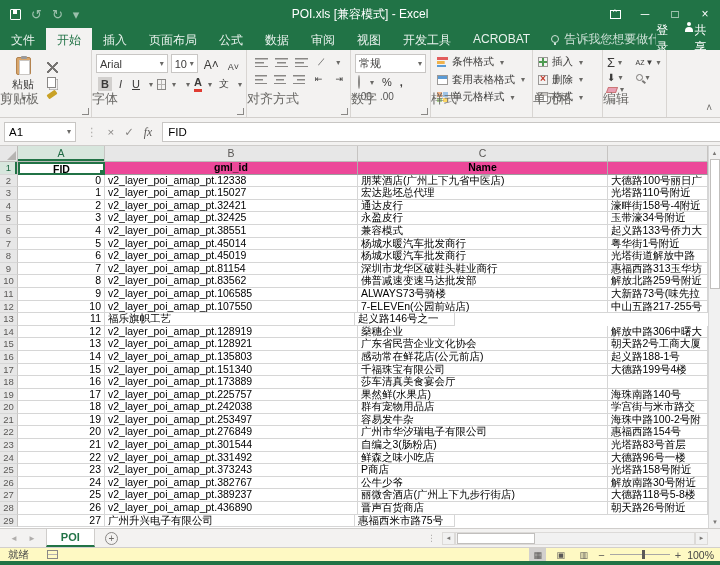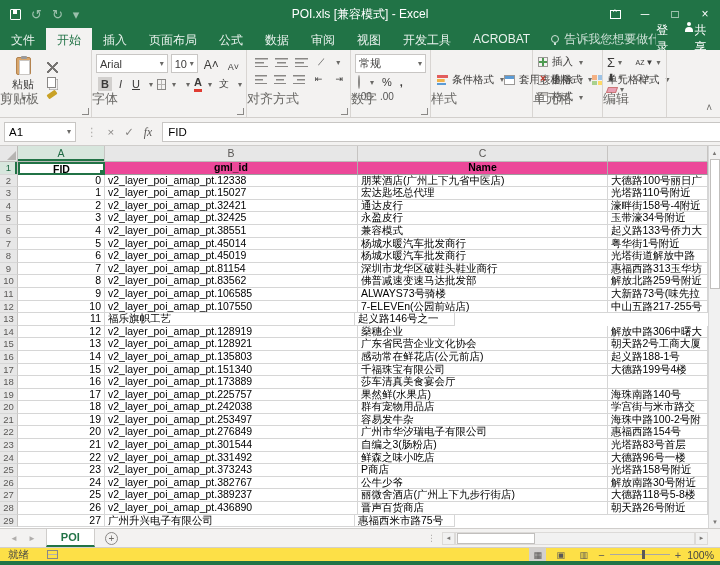--- a/index.html
+++ b/index.html
@@ -82,21 +82,21 @@
   .albars.c { background-position:0 0, 2px 4px, 0 8px; }
   .albars.r { background-position:0 0, 100% 4px, 0 8px; }
 
   
   .g-number { width:80px; display:flex; flex-direction:column; gap:3px; }
   .numrow { display:flex; gap:8px; align-items:center; padding-left:3px; font-size:11px; }
   .coin { width:10px; height:7px; border:1px solid #8a8886; border-radius:50%; background:#e8e6e4; }
   .dec { font-size:10px; color:#555; letter-spacing:0; }
 
   
-  .g-styles { width:102px; display:flex; flex-direction:row; justify-content:space-between; padding:5px 6px 13px; }
+  .g-styles { width:102px; display:flex; flex-direction:column; justify-content:space-between; padding:5px 6px 13px; }
   .stylerow { display:flex; align-items:center; gap:4px; white-space:nowrap; font-size:10.5px; }
   .cf-ic { width:11px; height:10px;
     background:linear-gradient(#e25d5d,#e25d5d) 0 0/100% 3px no-repeat,
                linear-gradient(#f0b24a,#f0b24a) 0 4px/70% 3px no-repeat,
                linear-gradient(#5b9bd5,#5b9bd5) 0 8px/85% 2px no-repeat; }
   .tbl-ic { width:11px; height:10px; border:1px solid #9a9896; background:linear-gradient(#5b9bd5 0 3px,#fff 3px); }
   .cs-ic { width:11px; height:10px;
     background:linear-gradient(#f4b183,#f4b183) 0 0/5px 5px no-repeat,
                linear-gradient(#9dc3e6,#9dc3e6) 6px 0/5px 5px no-repeat,
                linear-gradient(#a9d18e,#a9d18e) 0 6px/5px 4px no-repeat,
@@ -163,21 +163,21 @@
               border-bottom:2px solid #217346; }
   .addsheet { width:13px; height:13px; border:1px solid #8a8886; border-radius:50%; color:#6a6966;
               display:flex; align-items:center; justify-content:center; font-size:10px; margin:3px 0 0 10px; }
   .hscroll { margin-left:auto; display:flex; align-items:center; gap:0; padding-right:12px; }
   .hdrag { color:#b0aeac; font-size:9px; padding-right:6px; }
   .harrow { width:13px; height:13px; display:flex; align-items:center; justify-content:center; font-size:6px; color:#7a7876; background:#f1f1f1; border:1px solid #dcdad8; }
   .htrack { width:240px; height:13px; background:#f1f1f1; border:1px solid #dcdad8; position:relative; }
   .hthumb { position:absolute; left:1px; top:0; width:78px; height:11px; background:#fff; border:1px solid #c1bfbd; }
 
   
-  .statusbar { position:absolute; top:547px; left:0; width:720px; height:14px; background:#fde047;
+  .statusbar { position:absolute; top:547px; left:0; width:720px; height:14px; background:#fef9c3;
                border-top:1px solid #d2cfcc; display:flex; align-items:center; font-size:10.5px; color:#444; }
   .statusbar .mode { padding-left:8px; }
   .macro-ic { width:11px; height:9px; border:1px solid #8a8886; margin-left:18px;
      background:linear-gradient(#b5b3b1,#b5b3b1) 0 3px/100% 1px no-repeat; }
   .sb-right { margin-left:auto; display:flex; align-items:center; gap:6px; padding-right:6px; }
   .viewbtn { width:17px; height:13px; display:flex; align-items:center; justify-content:center; font-size:9px; color:#5a5856; }
   .zoomct { display:flex; align-items:center; gap:5px; }
   .zline { width:60px; height:1.5px; background:#a9a7a5; position:relative; }
   .zthumb { position:absolute; left:32px; top:-4px; width:3px; height:9px; background:#5a5856; }
   .zsign { font-size:11px; color:#5a5856; }

